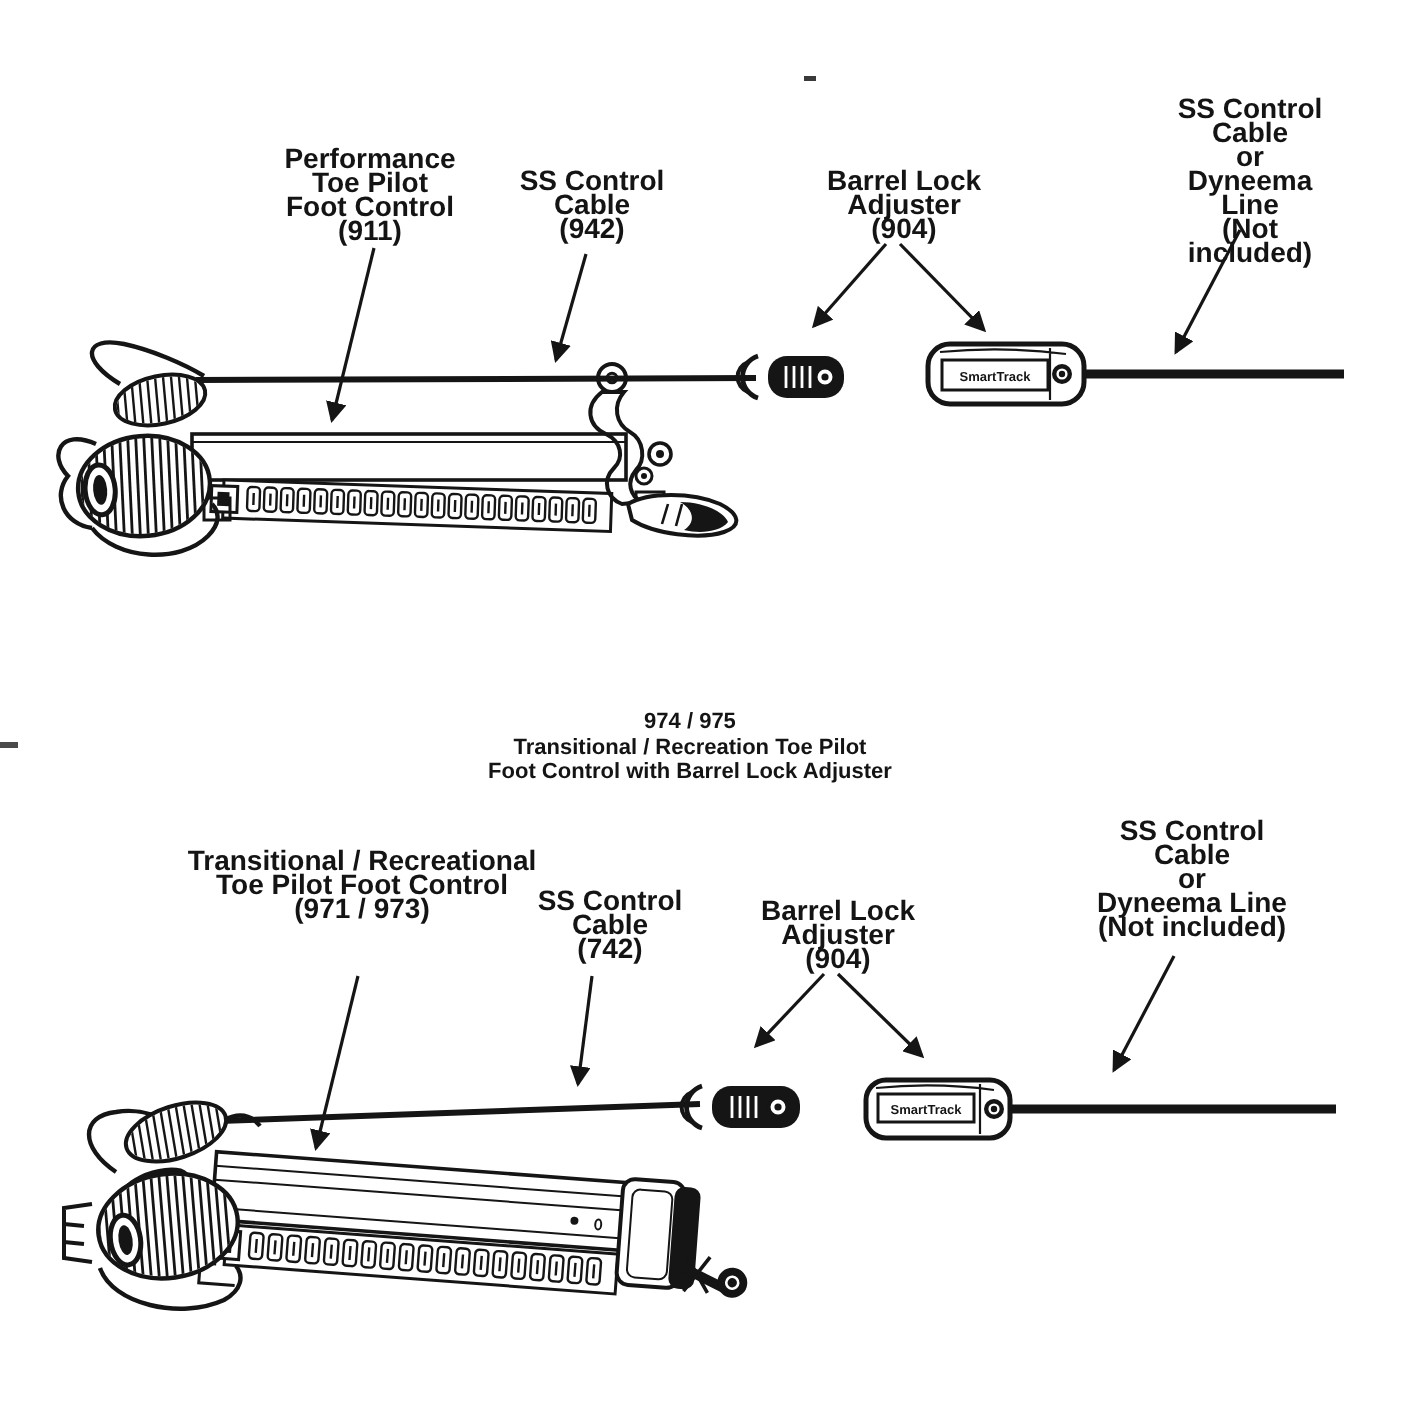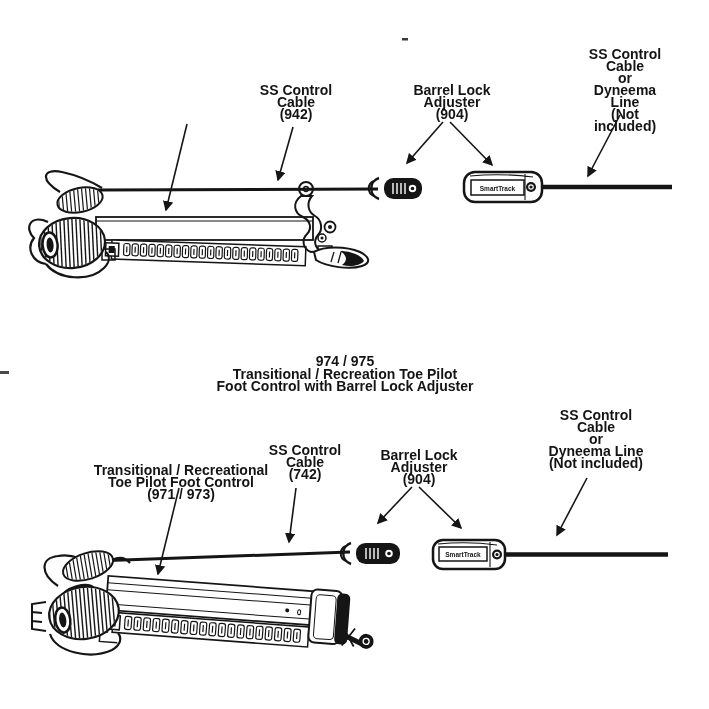--- a/index.html
+++ b/index.html
@@ -1,21 +1,21 @@
 <!DOCTYPE html>
 <html><head>
 <meta charset="utf-8">
 <style>
   html,body{margin:0;padding:0;background:#fff;}
   #page{position:relative;width:709px;height:709px;background:#fff;overflow:hidden;
         font-family:"Liberation Sans",sans-serif;}
   .lbl{position:absolute;transform:translateX(-50%);white-space:pre-line;text-align:center;
        color:#141414;font-weight:bold;font-size:14px;line-height:12px;letter-spacing:0;}
   .title{position:absolute;transform:translateX(-50%);white-space:pre-line;text-align:center;
-       color:#141414;font-weight:bold;font-size:14px;line-height:12.5px;}
+       color:#141414;font-weight:bold;font-size:11px;line-height:12.5px;}
   svg.art{position:absolute;left:0;top:0;}
   .ink{stroke:#151515;fill:none;}
   .logoTxt{font-family:"Liberation Sans",sans-serif;font-weight:bold;font-size:6.5px;fill:#151515;}
 </style>
 </head>
 <body>
 
 <div id="page">
 
   <svg class="art" width="709" height="709" viewBox="0 0 709 709">
@@ -325,37 +325,41 @@
         <rect x="433" y="540" width="72" height="29" rx="10" fill="#fff" stroke="#151515" stroke-width="2.5"></rect>
         <path class="ink" stroke-width="1.1" d="M438 544 Q 468 541 497 545 M490 542 L490 567"></path>
         <rect x="439" y="547" width="48" height="14" fill="#fff" stroke="#151515" stroke-width="1.5"></rect>
         <text x="463" y="557" text-anchor="middle" class="logoTxt">SmartTrack</text>
         <circle cx="497" cy="554.5" r="5" fill="#151515"></circle>
         <circle cx="497" cy="554.5" r="2.2" fill="none" stroke="#fff" stroke-width="1.2"></circle>
       </g>
     </g>
   </svg>
 
+  <div class="lbl" style="left:185px;top:73px;">Performance
+Toe Pilot
+Foot Control
+(911)</div>
   <div class="lbl" style="left:296px;top:84px;">SS Control
 Cable
 (942)</div>
   <div class="lbl" style="left:452px;top:84px;">Barrel Lock
 Adjuster
 (904)</div>
   <div class="lbl" style="left:625px;top:48px;">SS Control
 Cable
 or
 Dyneema Line
 (Not included)</div>
 
   <div class="title" style="left:345px;top:355px;">974 / 975
 Transitional / Recreation Toe Pilot
 Foot Control with Barrel Lock Adjuster</div>
 
-  <div class="lbl" style="left:181px;top:464px;text-align:center;">Transitional / Recreational
+  <div class="lbl" style="left:181px;top:424px;text-align:center;">Transitional / Recreational
 Toe Pilot Foot Control
 (971 / 973)</div>
   <div class="lbl" style="left:305px;top:444px;">SS Control
 Cable
 (742)</div>
   <div class="lbl" style="left:419px;top:449px;">Barrel Lock
 Adjuster
 (904)</div>
   <div class="lbl" style="left:596px;top:409px;">SS Control
 Cable

